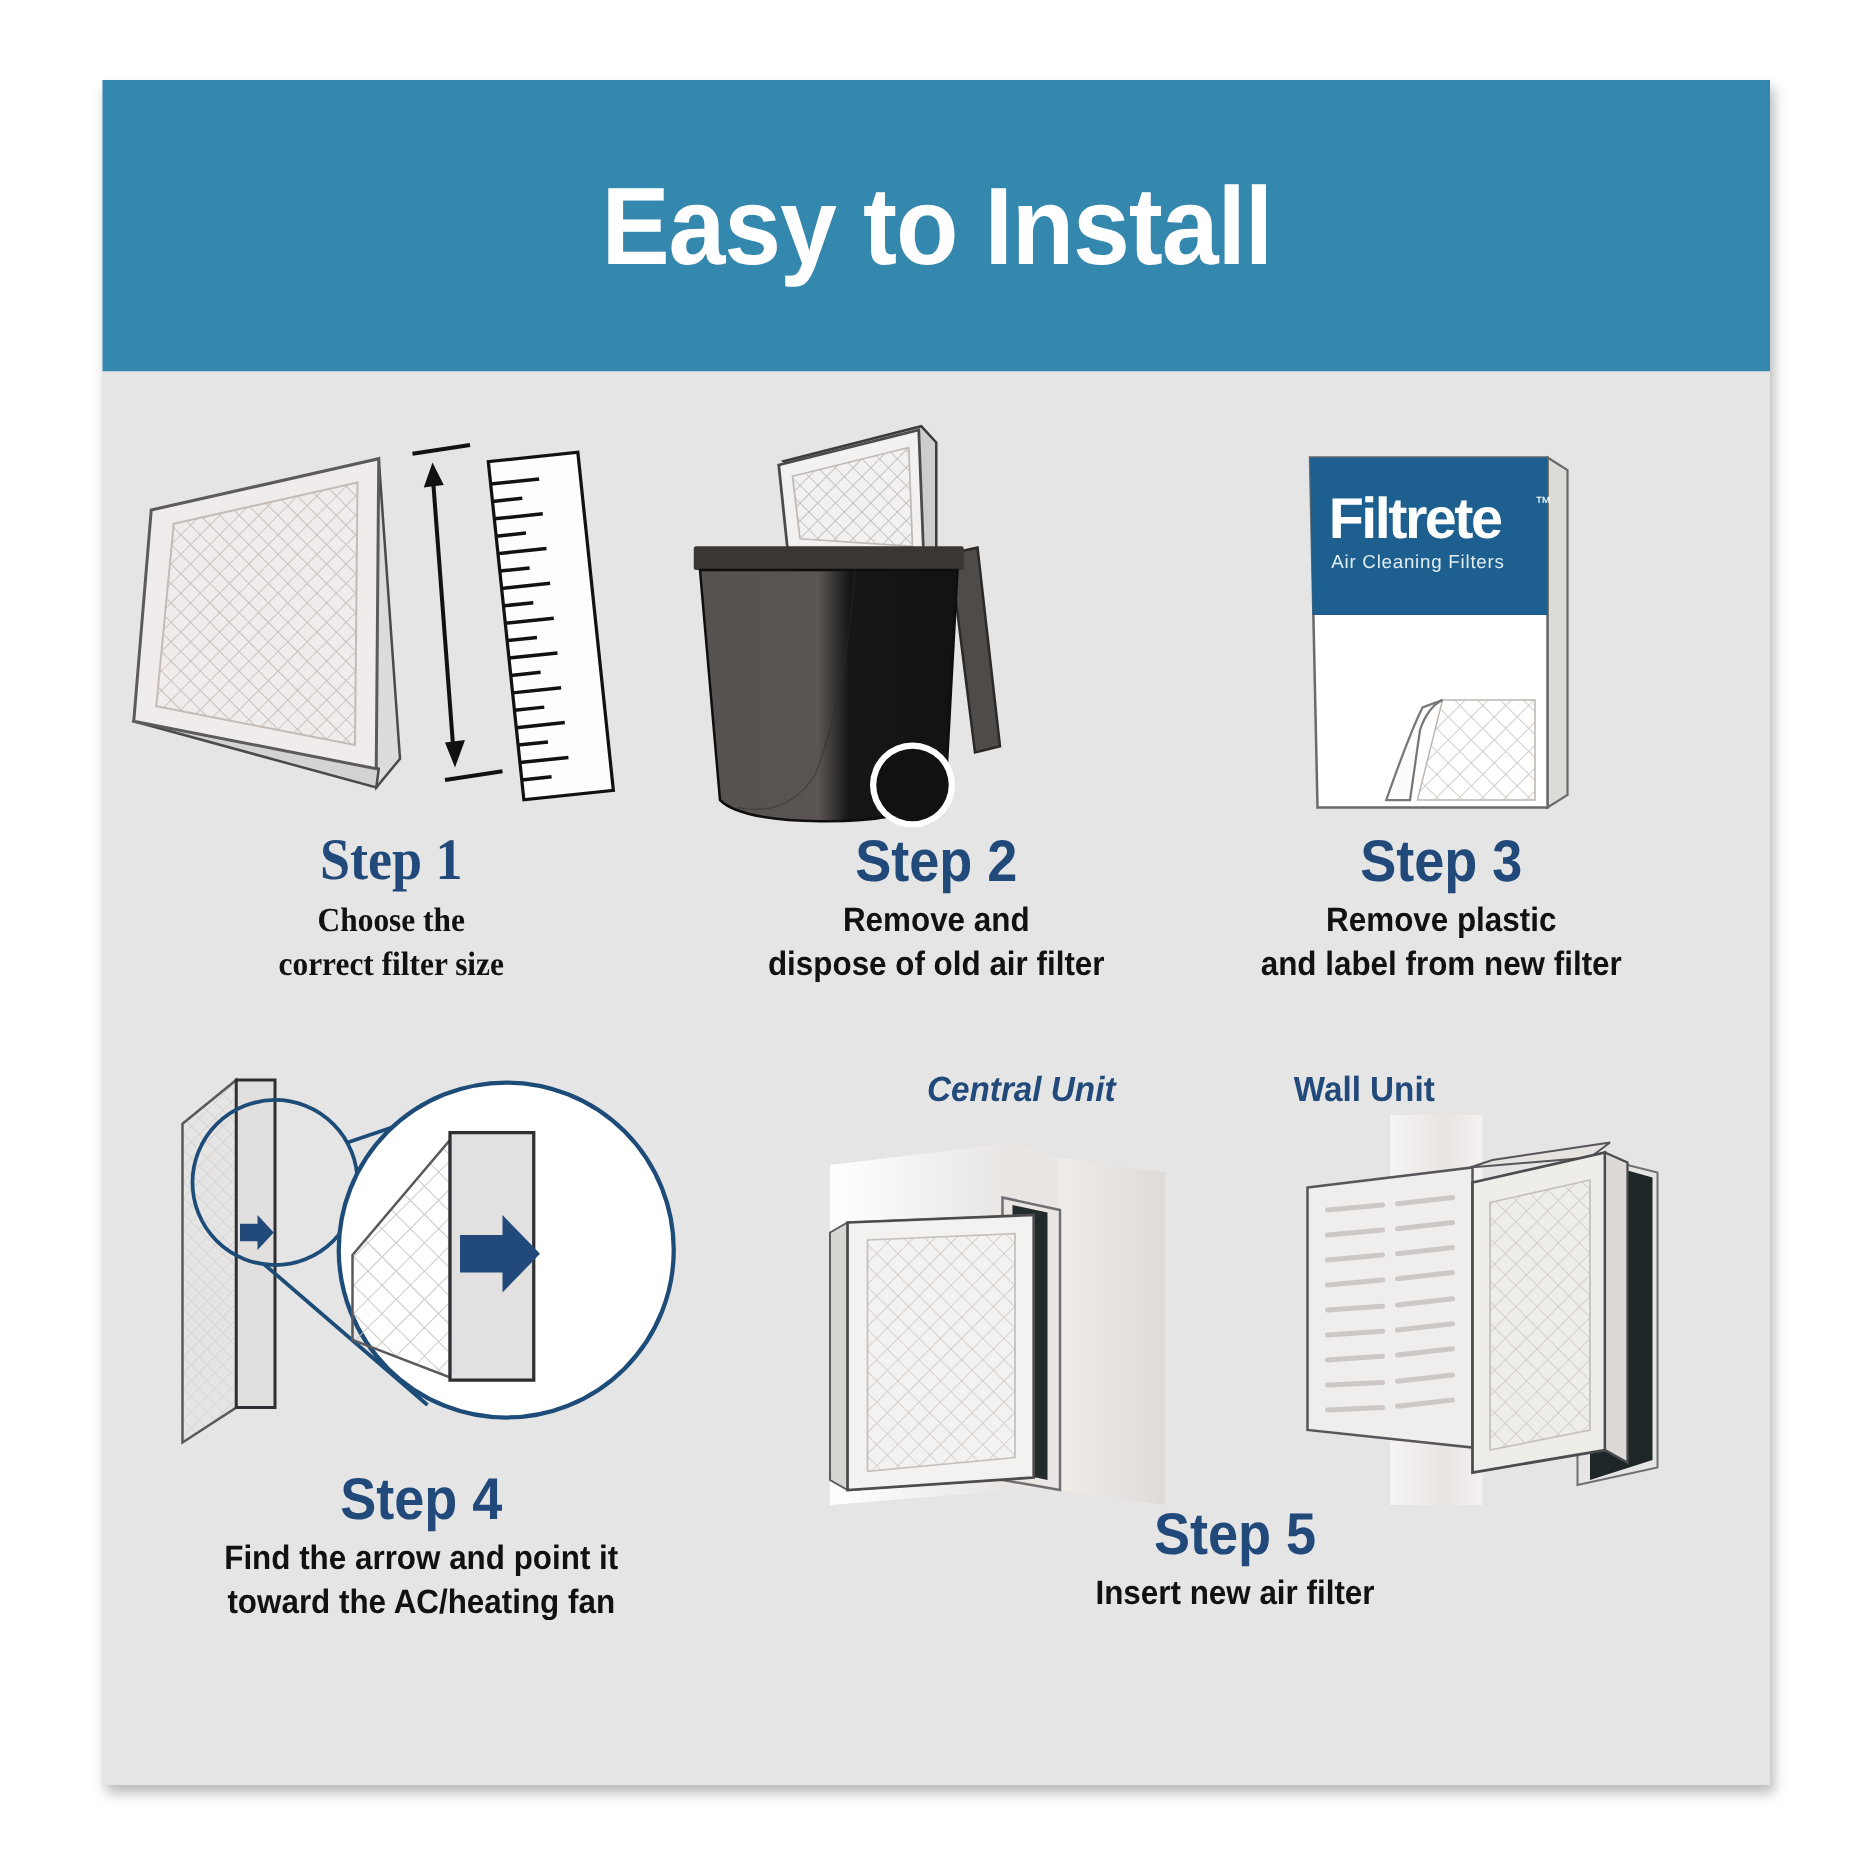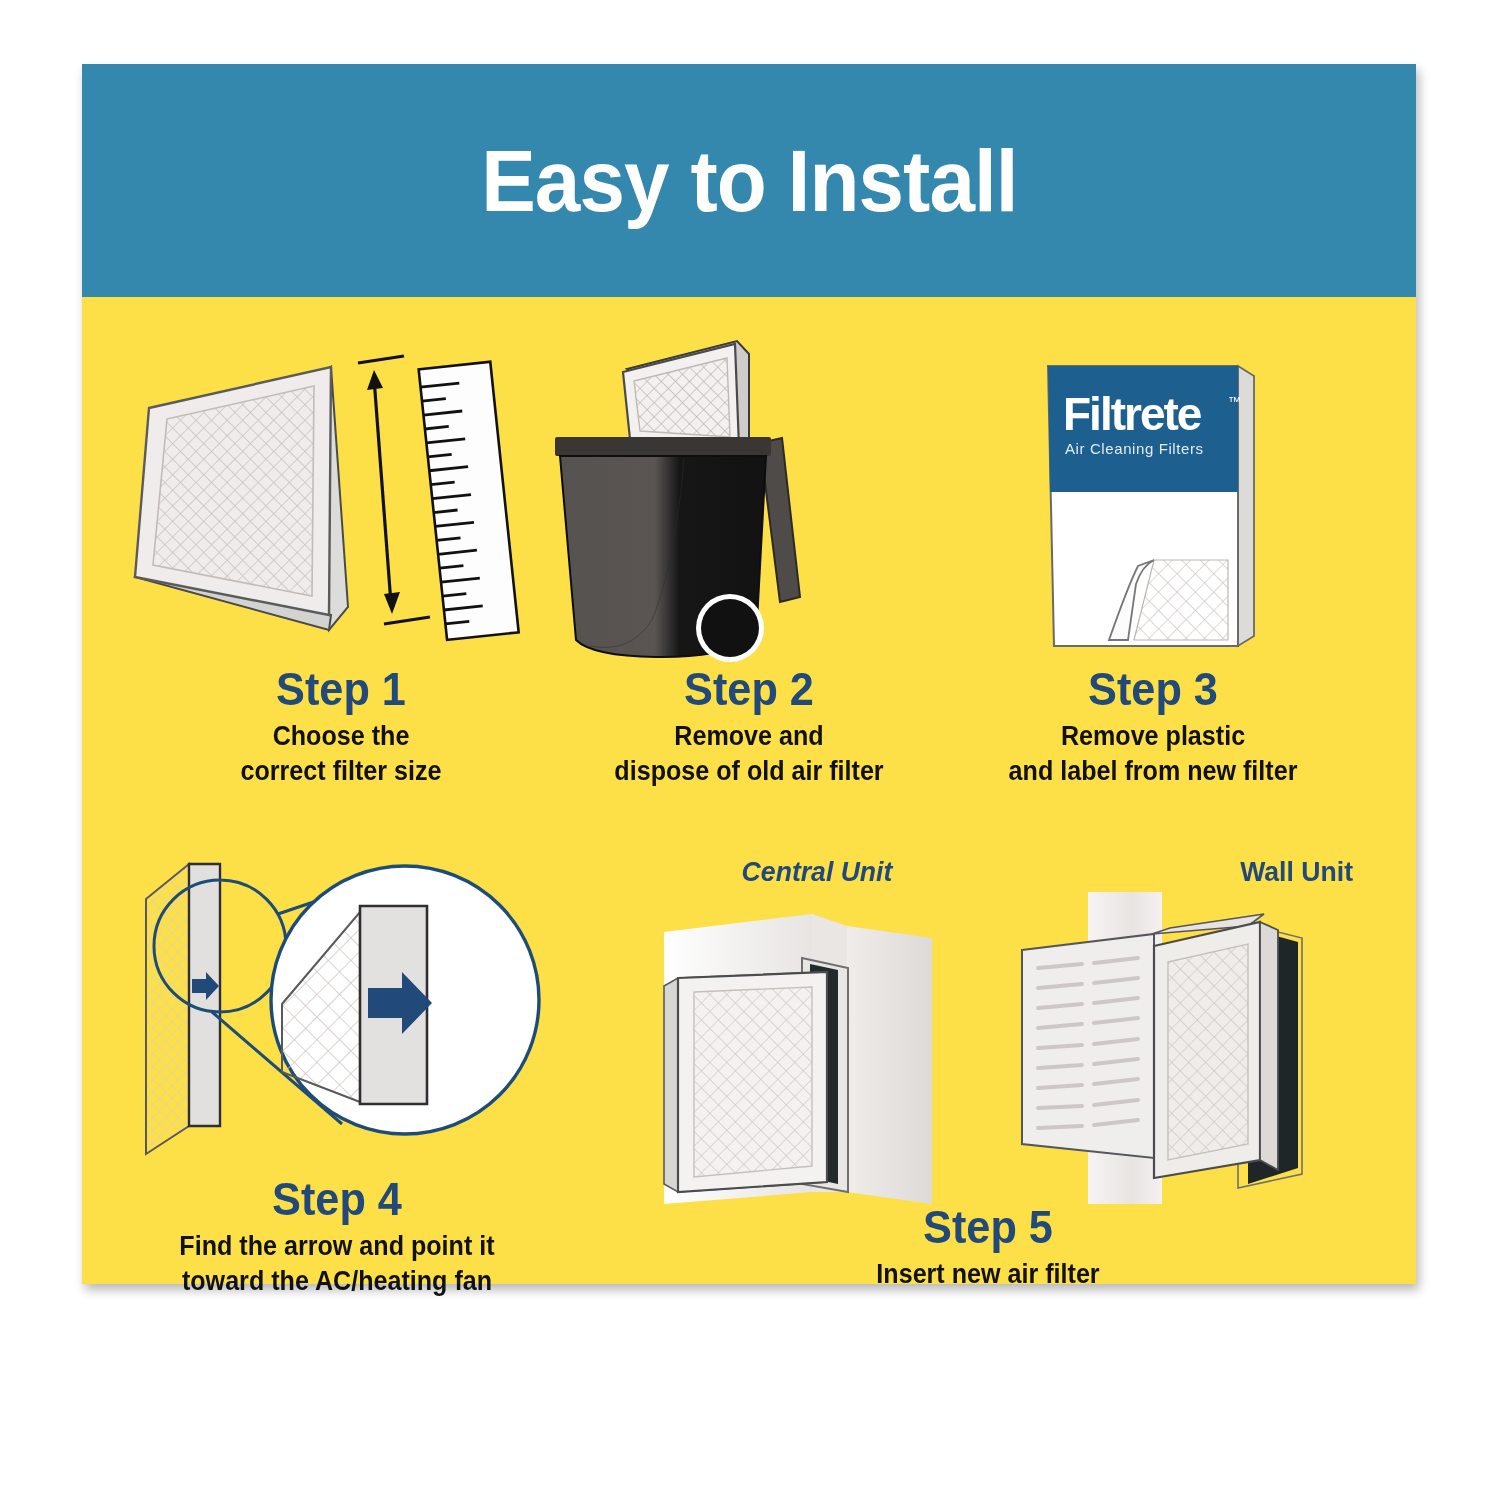--- a/index.html
+++ b/index.html
@@ -14,22 +14,22 @@
     height: 1500px;
     background: #ffffff;
     overflow: hidden;
   }
   
   #card {
     position: absolute;
     left: 82px;
     top: 64px;
     width: 1334px;
-    height: 1220px;
-    background: #fde047;
+    height: 1364px;
+    background: #e5e5e5;
     box-shadow: 3px 6px 10px rgba(0,0,0,0.28);
   }
   
   #banner {
     position: absolute;
     left: 0;
     top: 0;
     width: 100%;
     height: 233px;
     background: #3487ad;
@@ -82,21 +82,21 @@
 <body>
 
 <div id="stage">
 
   <div id="card">
 
     <div id="banner">
       <div id="banner-title">Easy to Install</div>
     </div>
 
-    <div class="cell" style="left:44px; top:270px; width:430px;">
+    <div class="cell" style="left:16px; top:270px; width:430px;font-family:Liberation Serif, serif;">
       <div class="art">
         <svg width="430" height="330" viewBox="0 0 430 330" aria-hidden="true">
           <defs>
             <pattern id="mesh1" width="11" height="11" patternUnits="userSpaceOnUse" patternTransform="rotate(45)">
               <path d="M0 0 V11 M0 0 H11" stroke="#c9bfbb" stroke-width="1.4" fill="none"></path>
             </pattern>
           </defs>
 
           <g>
 
@@ -288,21 +288,21 @@
             <path d="M160,66 L206,76 L206,300 L160,292 Z" fill="none" stroke="#6f6f72" stroke-width="2"></path>
 
             <g>
               <path d="M22,94 L36,86 L185,80 L185,290 L36,300 L22,292 Z" fill="#d8d6d3" stroke="#5c5c5f" stroke-width="1.6"></path>
               <path d="M36,86 L185,80 L185,290 L36,300 Z" fill="#f4f2f0" stroke="#4c4c4f" stroke-width="2.2"></path>
               <path d="M52,100 L170,95 L170,274 L52,285 Z" fill="url(#mesh5)" stroke="#c6c0bb" stroke-width="1.4"></path>
             </g>
           </svg>
         </div>
 
-        <div style="position:absolute; left:420px; top:0; width:360px; text-align:right;">
+        <div style="position:absolute; left:444px; top:0; width:360px; text-align:left;">
           <div class="unit-label">Wall Unit</div>
           <svg width="360" height="312" viewBox="0 0 360 312" aria-hidden="true">
             <defs>
               <pattern id="mesh6" width="12" height="12" patternUnits="userSpaceOnUse" patternTransform="rotate(45)">
                 <path d="M0 0 V12 M0 0 H12" stroke="#cfc8c4" stroke-width="1.3" fill="none"></path>
               </pattern>
               <linearGradient id="cornerg" x1="0" y1="0" x2="1" y2="0">
                 <stop offset="0%" stop-color="#f6f4f3"></stop>
                 <stop offset="60%" stop-color="#e8e4e2"></stop>
                 <stop offset="100%" stop-color="#f4f1f0"></stop>

